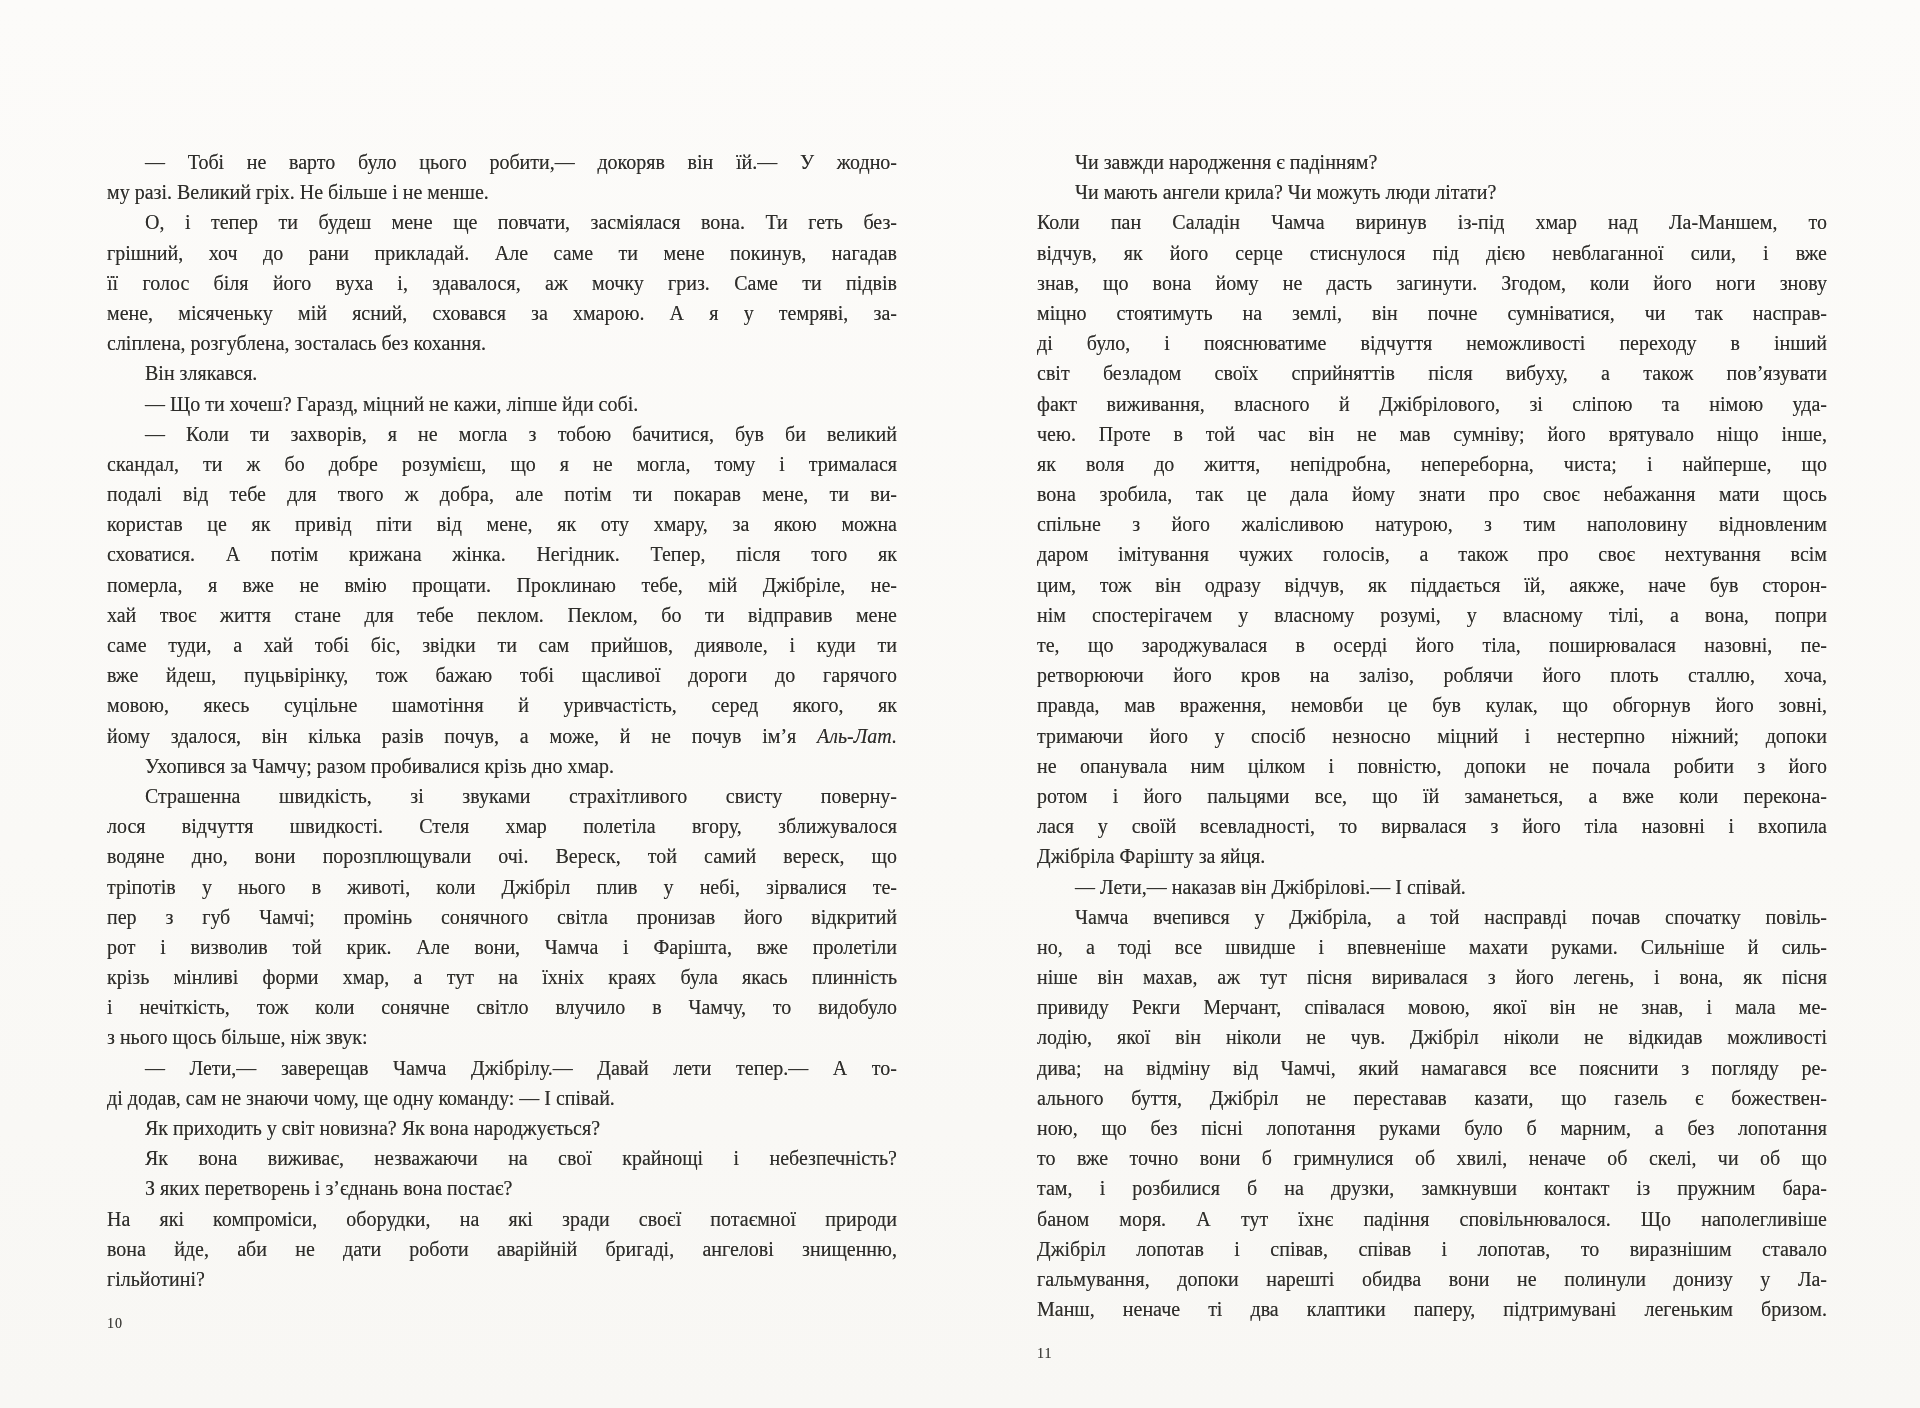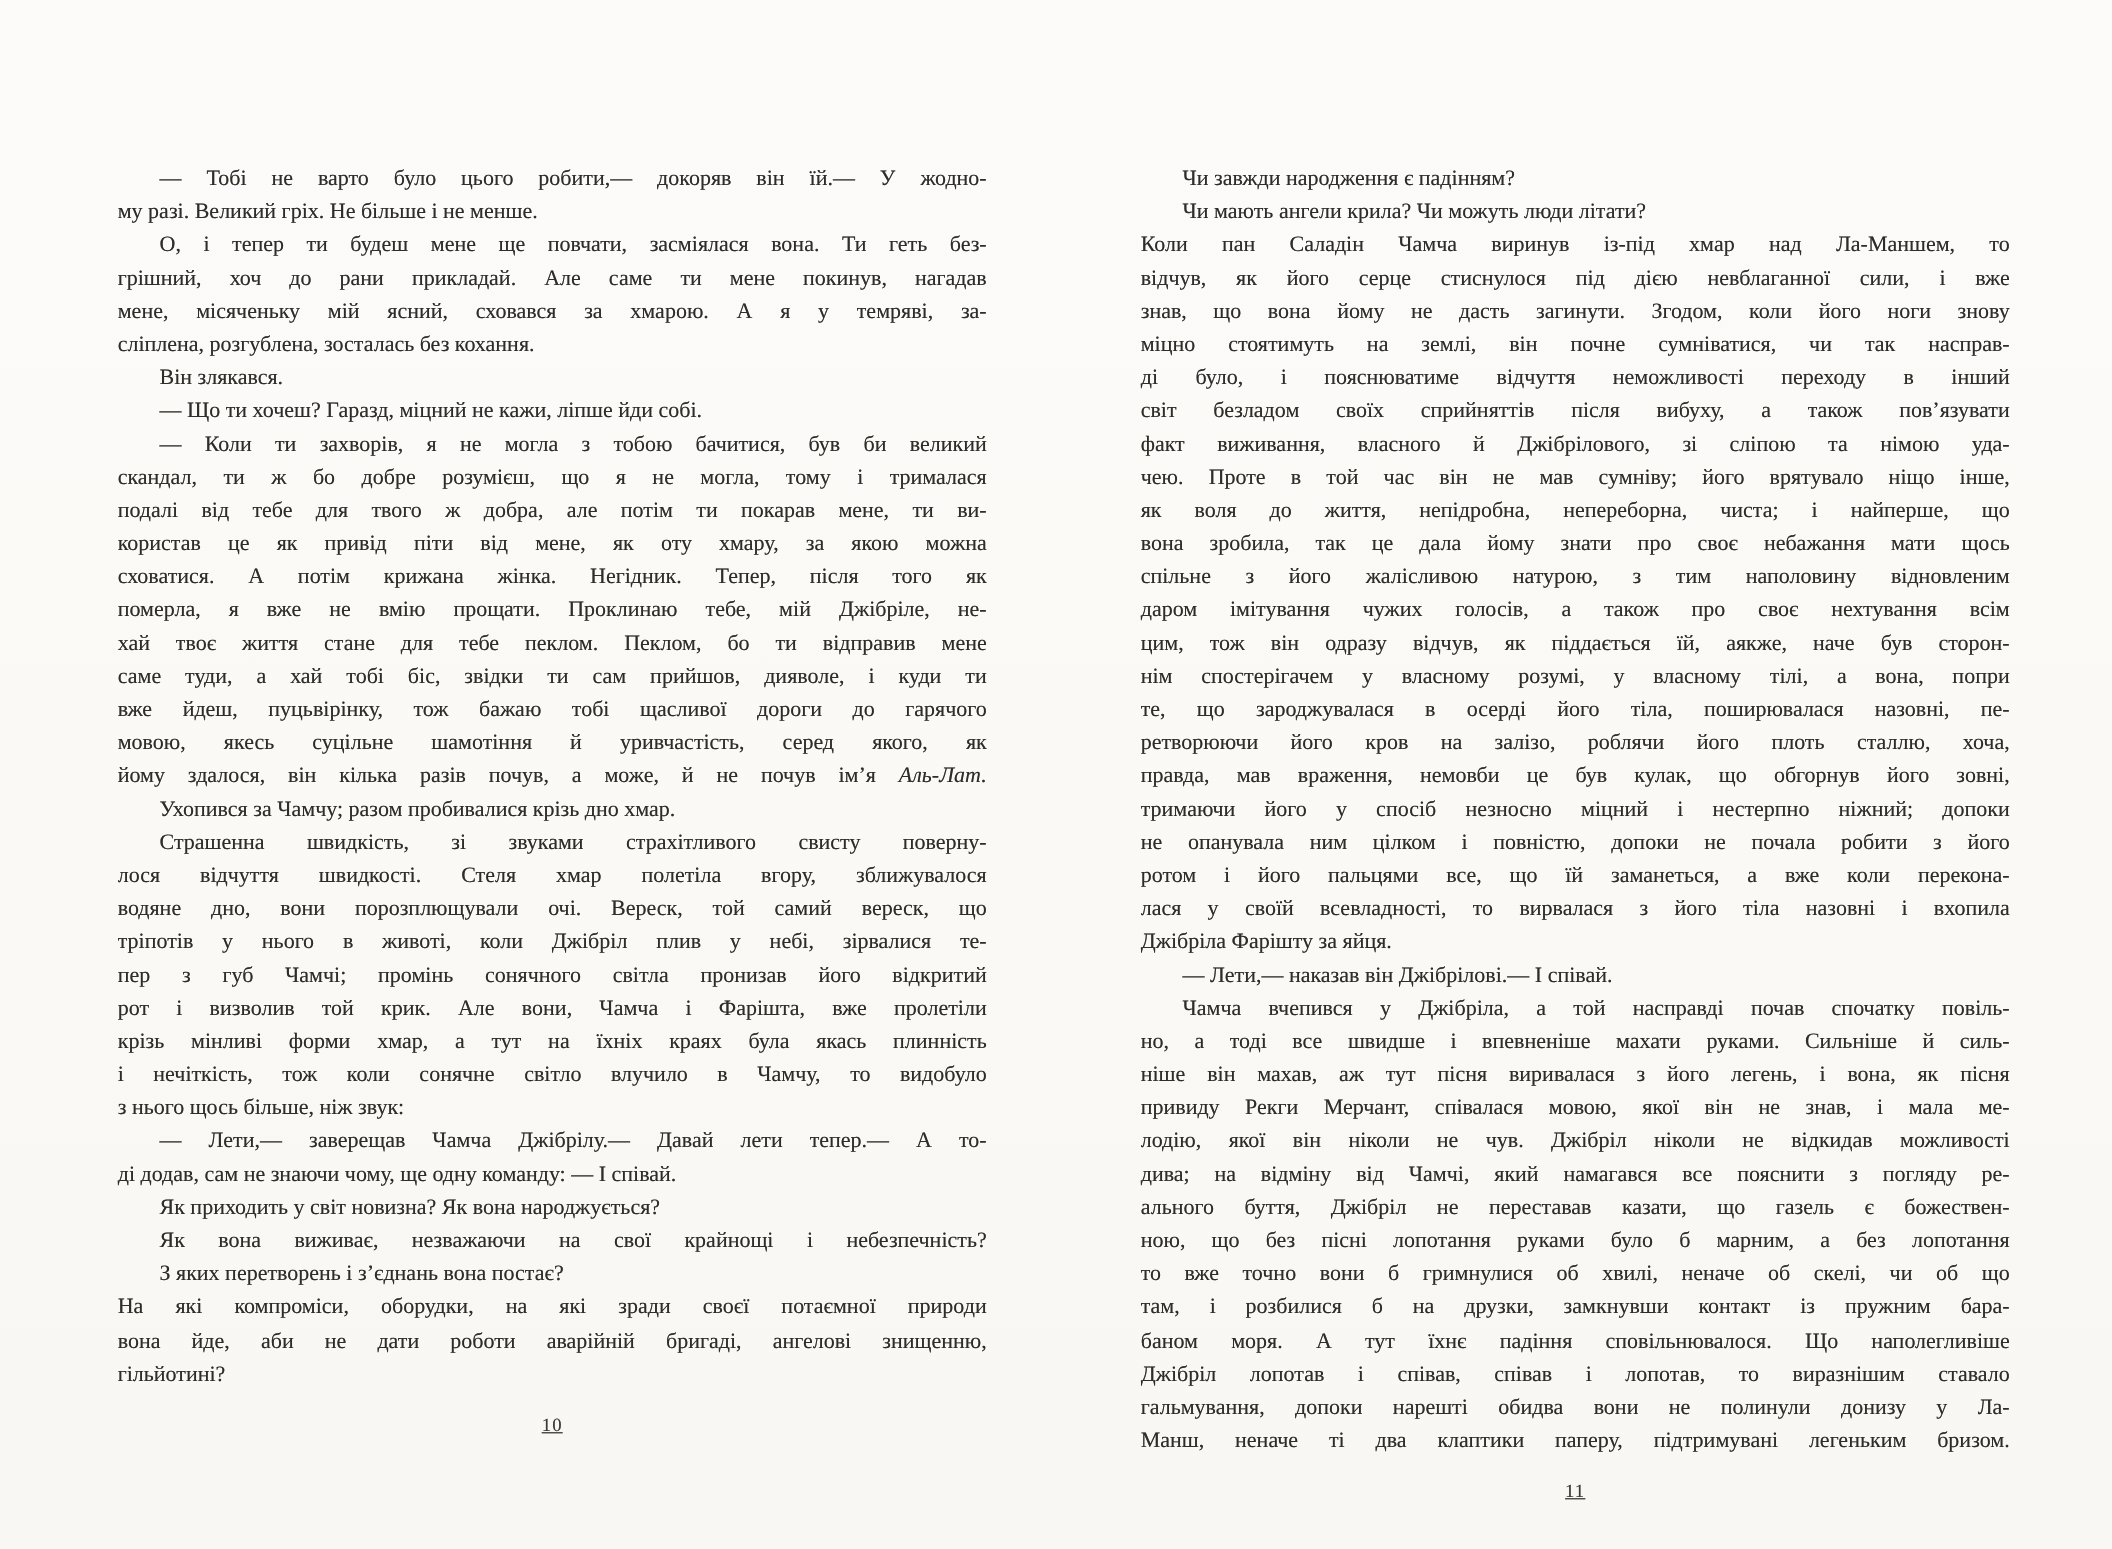--- a/index.html
+++ b/index.html
@@ -22,39 +22,39 @@
     text-align:justify;
     text-align-last:left;
     white-space:normal;
     text-shadow:0 0 .5px rgba(46,45,42,.55);
   }
   .line.just{text-align-last:justify;}
   .line.ind{text-indent:38px;}
   .line em{}
   .pageno{
     margin-top:22px;
-    text-align:center;
-    font-size:17px;
+    text-align:left;
+    font-size:14px;
     letter-spacing:1px;
     color:#3b3a36;
     text-shadow:0 0 .5px rgba(46,45,42,.5);
-    text-decoration:underline;
   }
 </style>
 </head>
 <body>
 
 <div class="spread">
 
   <div class="page page-left">
     <div class="lines">
         <div class="line ind just">— Тобі не варто було цього робити,— докоряв він їй.— У жодно-</div>
         <div class="line">му разі. Великий гріх. Не більше і не менше.</div>
         <div class="line ind just">О, і тепер ти будеш мене ще повчати, засміялася вона. Ти геть без-</div>
         <div class="line just">грішний, хоч до рани прикладай. Але саме ти мене покинув, нагадав</div>
+        <div class="line just">її голос біля його вуха і, здавалося, аж мочку гриз. Саме ти підвів</div>
         <div class="line just">мене, місяченьку мій ясний, сховався за хмарою. А я у темряві, за-</div>
         <div class="line">сліплена, розгублена, зосталась без кохання.</div>
         <div class="line ind">Він злякався.</div>
         <div class="line ind">— Що ти хочеш? Гаразд, міцний не кажи, ліпше йди собі.</div>
         <div class="line ind just">— Коли ти захворів, я не могла з тобою бачитися, був би великий</div>
         <div class="line just">скандал, ти ж бо добре розумієш, що я не могла, тому і трималася</div>
         <div class="line just">подалі від тебе для твого ж добра, але потім ти покарав мене, ти ви-</div>
         <div class="line just">користав це як привід піти від мене, як оту хмару, за якою можна</div>
         <div class="line just">сховатися. А потім крижана жінка. Негідник. Тепер, після того як</div>
         <div class="line just">померла, я вже не вмію прощати. Проклинаю тебе, мій Джібріле, не-</div>

